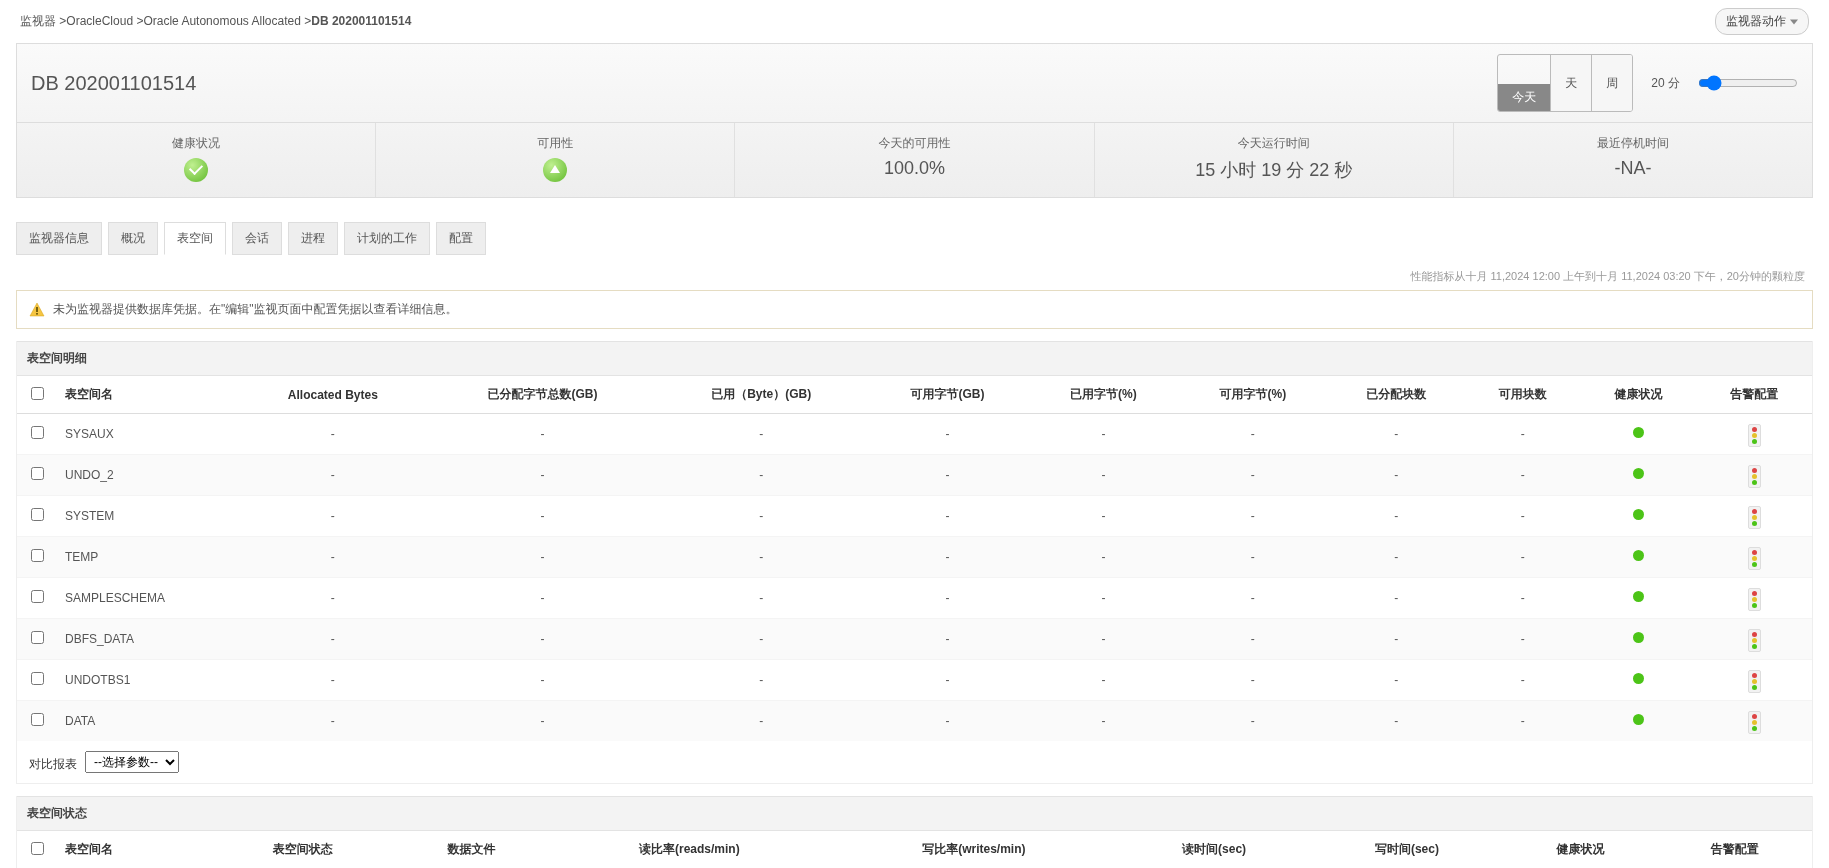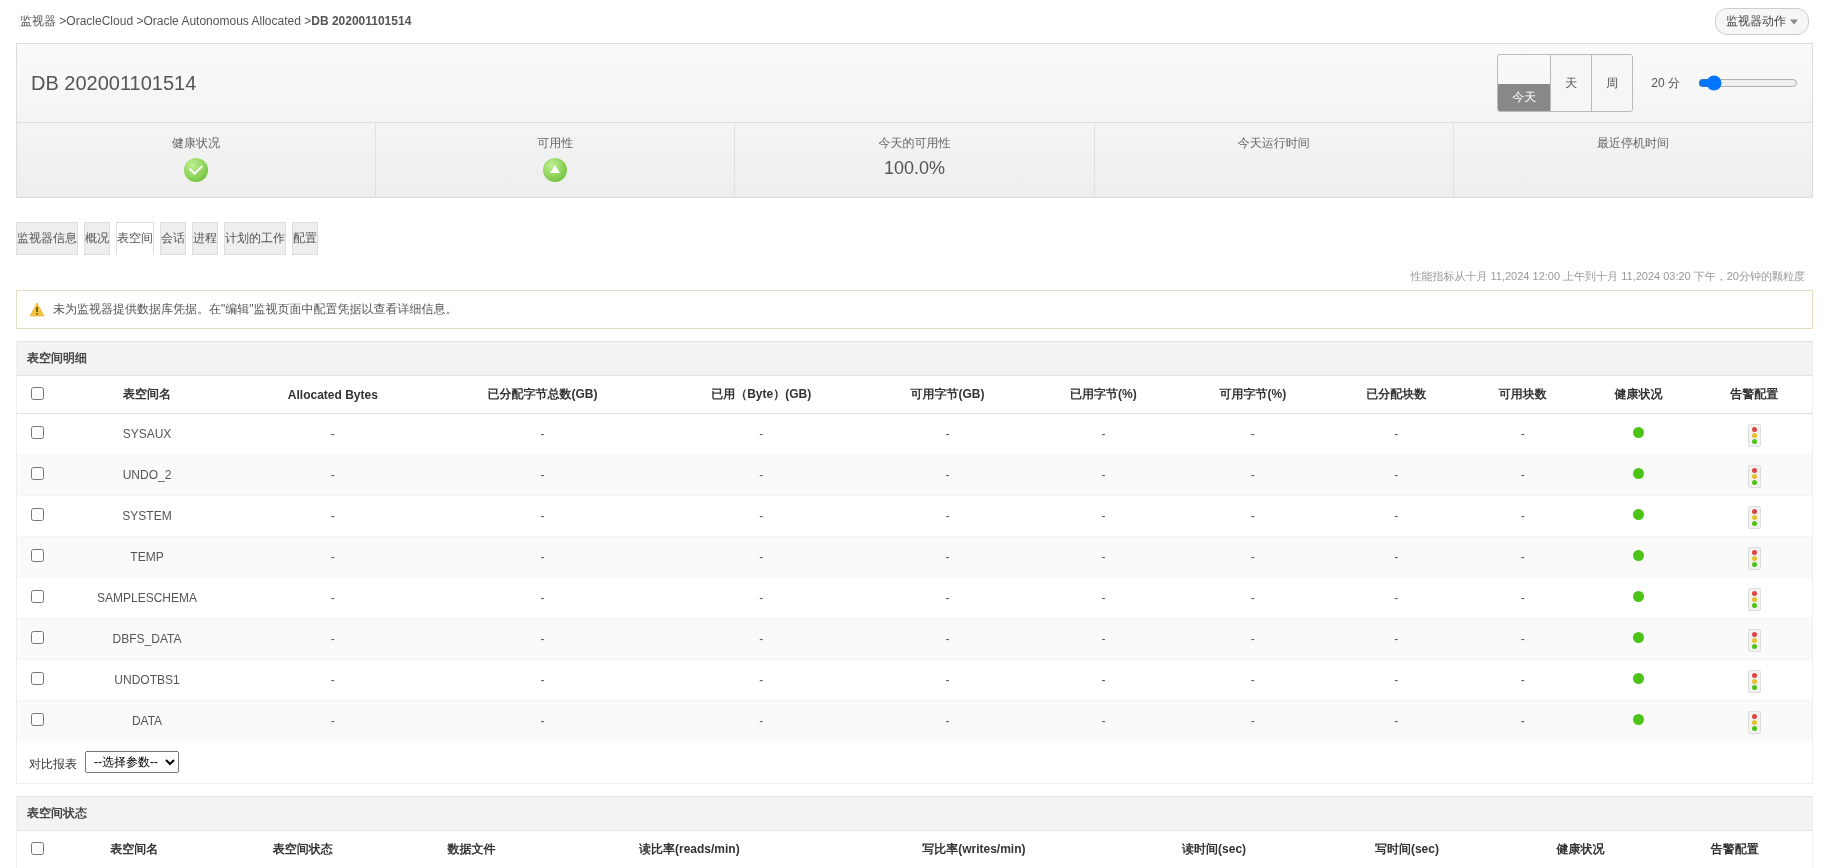--- a/index.html
+++ b/index.html
@@ -25,36 +25,36 @@
   .status-cell:last-child { border-right: none; }
   .status-cell .label { font-size: 12px; color: #666; margin-bottom: 6px; }
   .status-cell .value { font-size: 18px; color: #555; }
   .status-icon { display: inline-block; width: 24px; height: 24px; border-radius: 50%; }
   .status-icon.check { background: radial-gradient(circle at 35% 30%, #c0f090, #5fb82a); position: relative; }
   .status-icon.check::after { content: ""; position: absolute; left: 6px; top: 6px; width: 10px; height: 6px; border: 2px solid #fff; border-top: none; border-right: none; transform: rotate(-45deg); }
   .status-icon.up { background: radial-gradient(circle at 35% 30%, #c0f090, #5fb82a); position: relative; }
   .status-icon.up::after { content: ""; position: absolute; left: 7px; top: 7px; width: 0; height: 0; border-left: 5px solid transparent; border-right: 5px solid transparent; border-bottom: 8px solid #fff; }
 
   .tabs { margin: 24px 16px 8px 16px; display: flex; gap: 6px; }
-  .tabs button { background: #eee; border: 1px solid #ddd; padding: 7px 0; font-size: 12px; color: #555; cursor: pointer; }
+  .tabs button { background: #eee; border: 1px solid #ddd; padding: 7px 12px; font-size: 12px; color: #555; cursor: pointer; }
   .tabs button.active { background: #fff; border-bottom: 1px solid #fff; }
 
   .granularity-note { text-align: right; font-size: 11px; color: #999; padding: 6px 24px; }
 
   .warning-box { margin: 0 16px; border: 1px solid #e5dcc2; background: #fff; padding: 10px 12px; display: flex; align-items: center; gap: 8px; font-size: 12px; color: #555; }
   .warn-icon { width: 16px; height: 16px; }
 
   .section { margin: 12px 16px 0 16px; border-left: 1px solid #eee; border-right: 1px solid #eee; border-bottom: 1px solid #eee; }
   .section-title { background: #f3f3f3; border-top: 1px solid #e3e3e3; border-bottom: 1px solid #e3e3e3; padding: 8px 10px; font-size: 12px; font-weight: bold; color: #444; }
 
   table { width: 100%; border-collapse: collapse; }
   thead th { background: #fff; border-bottom: 1px solid #ddd; padding: 10px 8px; font-size: 12px; font-weight: bold; color: #333; text-align: center; }
-  thead th.left { text-align: center; }
+  thead th.left { text-align: left; }
   tbody td { padding: 7px 8px; font-size: 12px; color: #555; text-align: center; border-top: 1px solid #f4f4f4; }
-  tbody td.left { text-align: center; }
+  tbody td.left { text-align: left; }
   tbody tr:nth-child(even) { background: #fafafa; }
   .chk-col { width: 40px; }
   .name-col { width: 180px; }
 
   .green-dot { display: inline-block; width: 11px; height: 11px; border-radius: 50%; background: #4cc417; }
   .traffic { display: inline-flex; flex-direction: column; gap: 1px; background: #f2f2f2; border: 1px solid #ddd; padding: 2px 3px; border-radius: 2px; }
   .traffic span { width: 5px; height: 5px; border-radius: 50%; }
   .traffic .r { background: #d44; }
   .traffic .y { background: #e5c12c; }
   .traffic .g { background: #4cc417; }
@@ -101,23 +101,25 @@
     <div class="status-cell">
       <div class="label">可用性</div>
       <span class="status-icon up"></span>
     </div>
     <div class="status-cell">
       <div class="label">今天的可用性</div>
       <div class="value">100.0%</div>
     </div>
     <div class="status-cell">
       <div class="label">今天运行时间</div>
+      <div class="value">15 小时 19 分 22 秒</div>
     </div>
     <div class="status-cell">
       <div class="label">最近停机时间</div>
+      <div class="value">-NA-</div>
     </div>
   </div>
 </div>
 
 <div class="tabs">
   <button>监视器信息</button>
   <button>概况</button>
   <button class="active">表空间</button>
   <button>会话</button>
   <button>进程</button>

